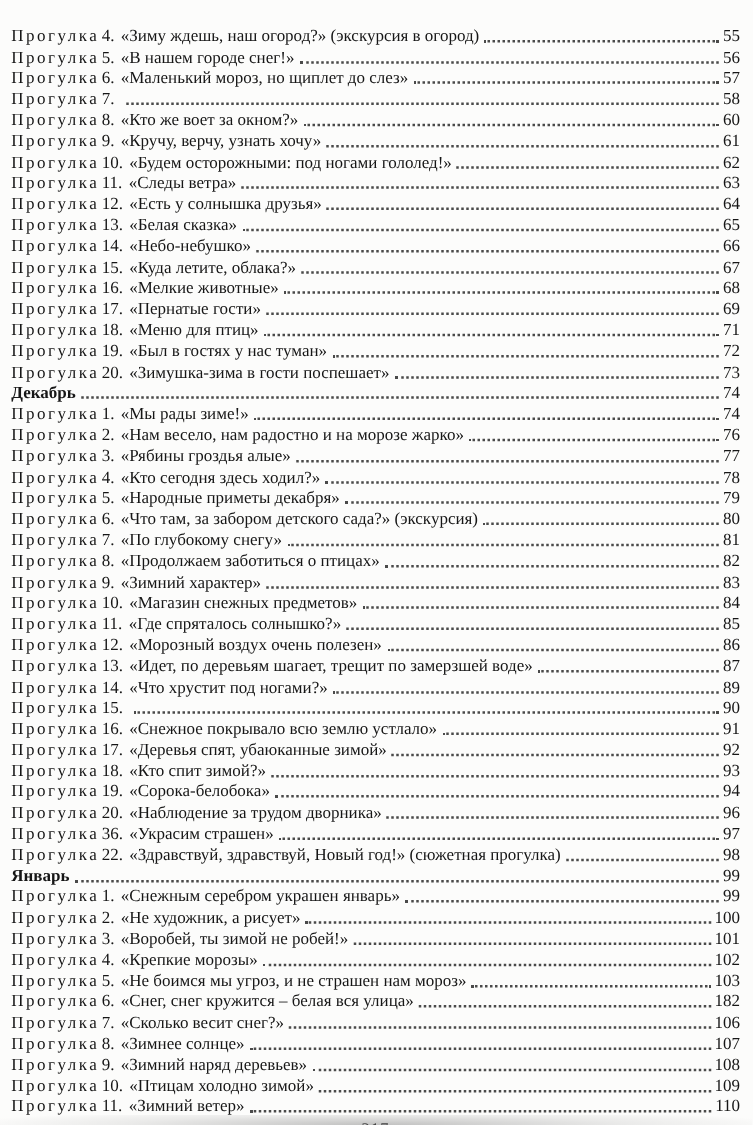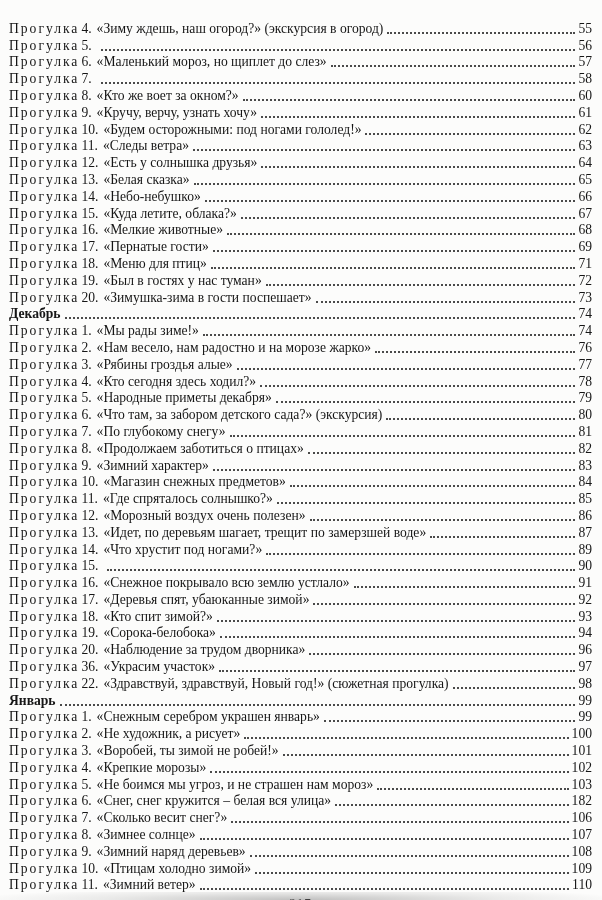--- a/index.html
+++ b/index.html
@@ -55,20 +55,21 @@
     <span class="word">Прогулка</span>
     <span class="num">4.</span>
     <span class="title">«Зиму ждешь, наш огород?» (экскурсия в огород)</span>
     <span class="dots"></span>
     <span class="pg">55</span>
   </div>
 
   <div class="toc-row">
     <span class="word">Прогулка</span>
     <span class="num">5.</span>
+    <span class="title">«В нашем городе снег!»</span>
     <span class="dots"></span>
     <span class="pg">56</span>
   </div>
 
   <div class="toc-row">
     <span class="word">Прогулка</span>
     <span class="num">6.</span>
     <span class="title">«Маленький мороз, но щиплет до слез»</span>
     <span class="dots"></span>
     <span class="pg">57</span>
@@ -346,21 +347,21 @@
     <span class="word">Прогулка</span>
     <span class="num">20.</span>
     <span class="title">«Наблюдение за трудом дворника»</span>
     <span class="dots"></span>
     <span class="pg">96</span>
   </div>
 
   <div class="toc-row">
     <span class="word">Прогулка</span>
     <span class="num">36.</span>
-    <span class="title">«Украсим участок»</span>
+    <span class="title">«Украсим страшен»</span>
     <span class="dots"></span>
     <span class="pg">97</span>
   </div>
 
   <div class="toc-row">
     <span class="word">Прогулка</span>
     <span class="num">22.</span>
     <span class="title">«Здравствуй, здравствуй, Новый год!» (сюжетная прогулка)</span>
     <span class="dots"></span>
     <span class="pg">98</span>

